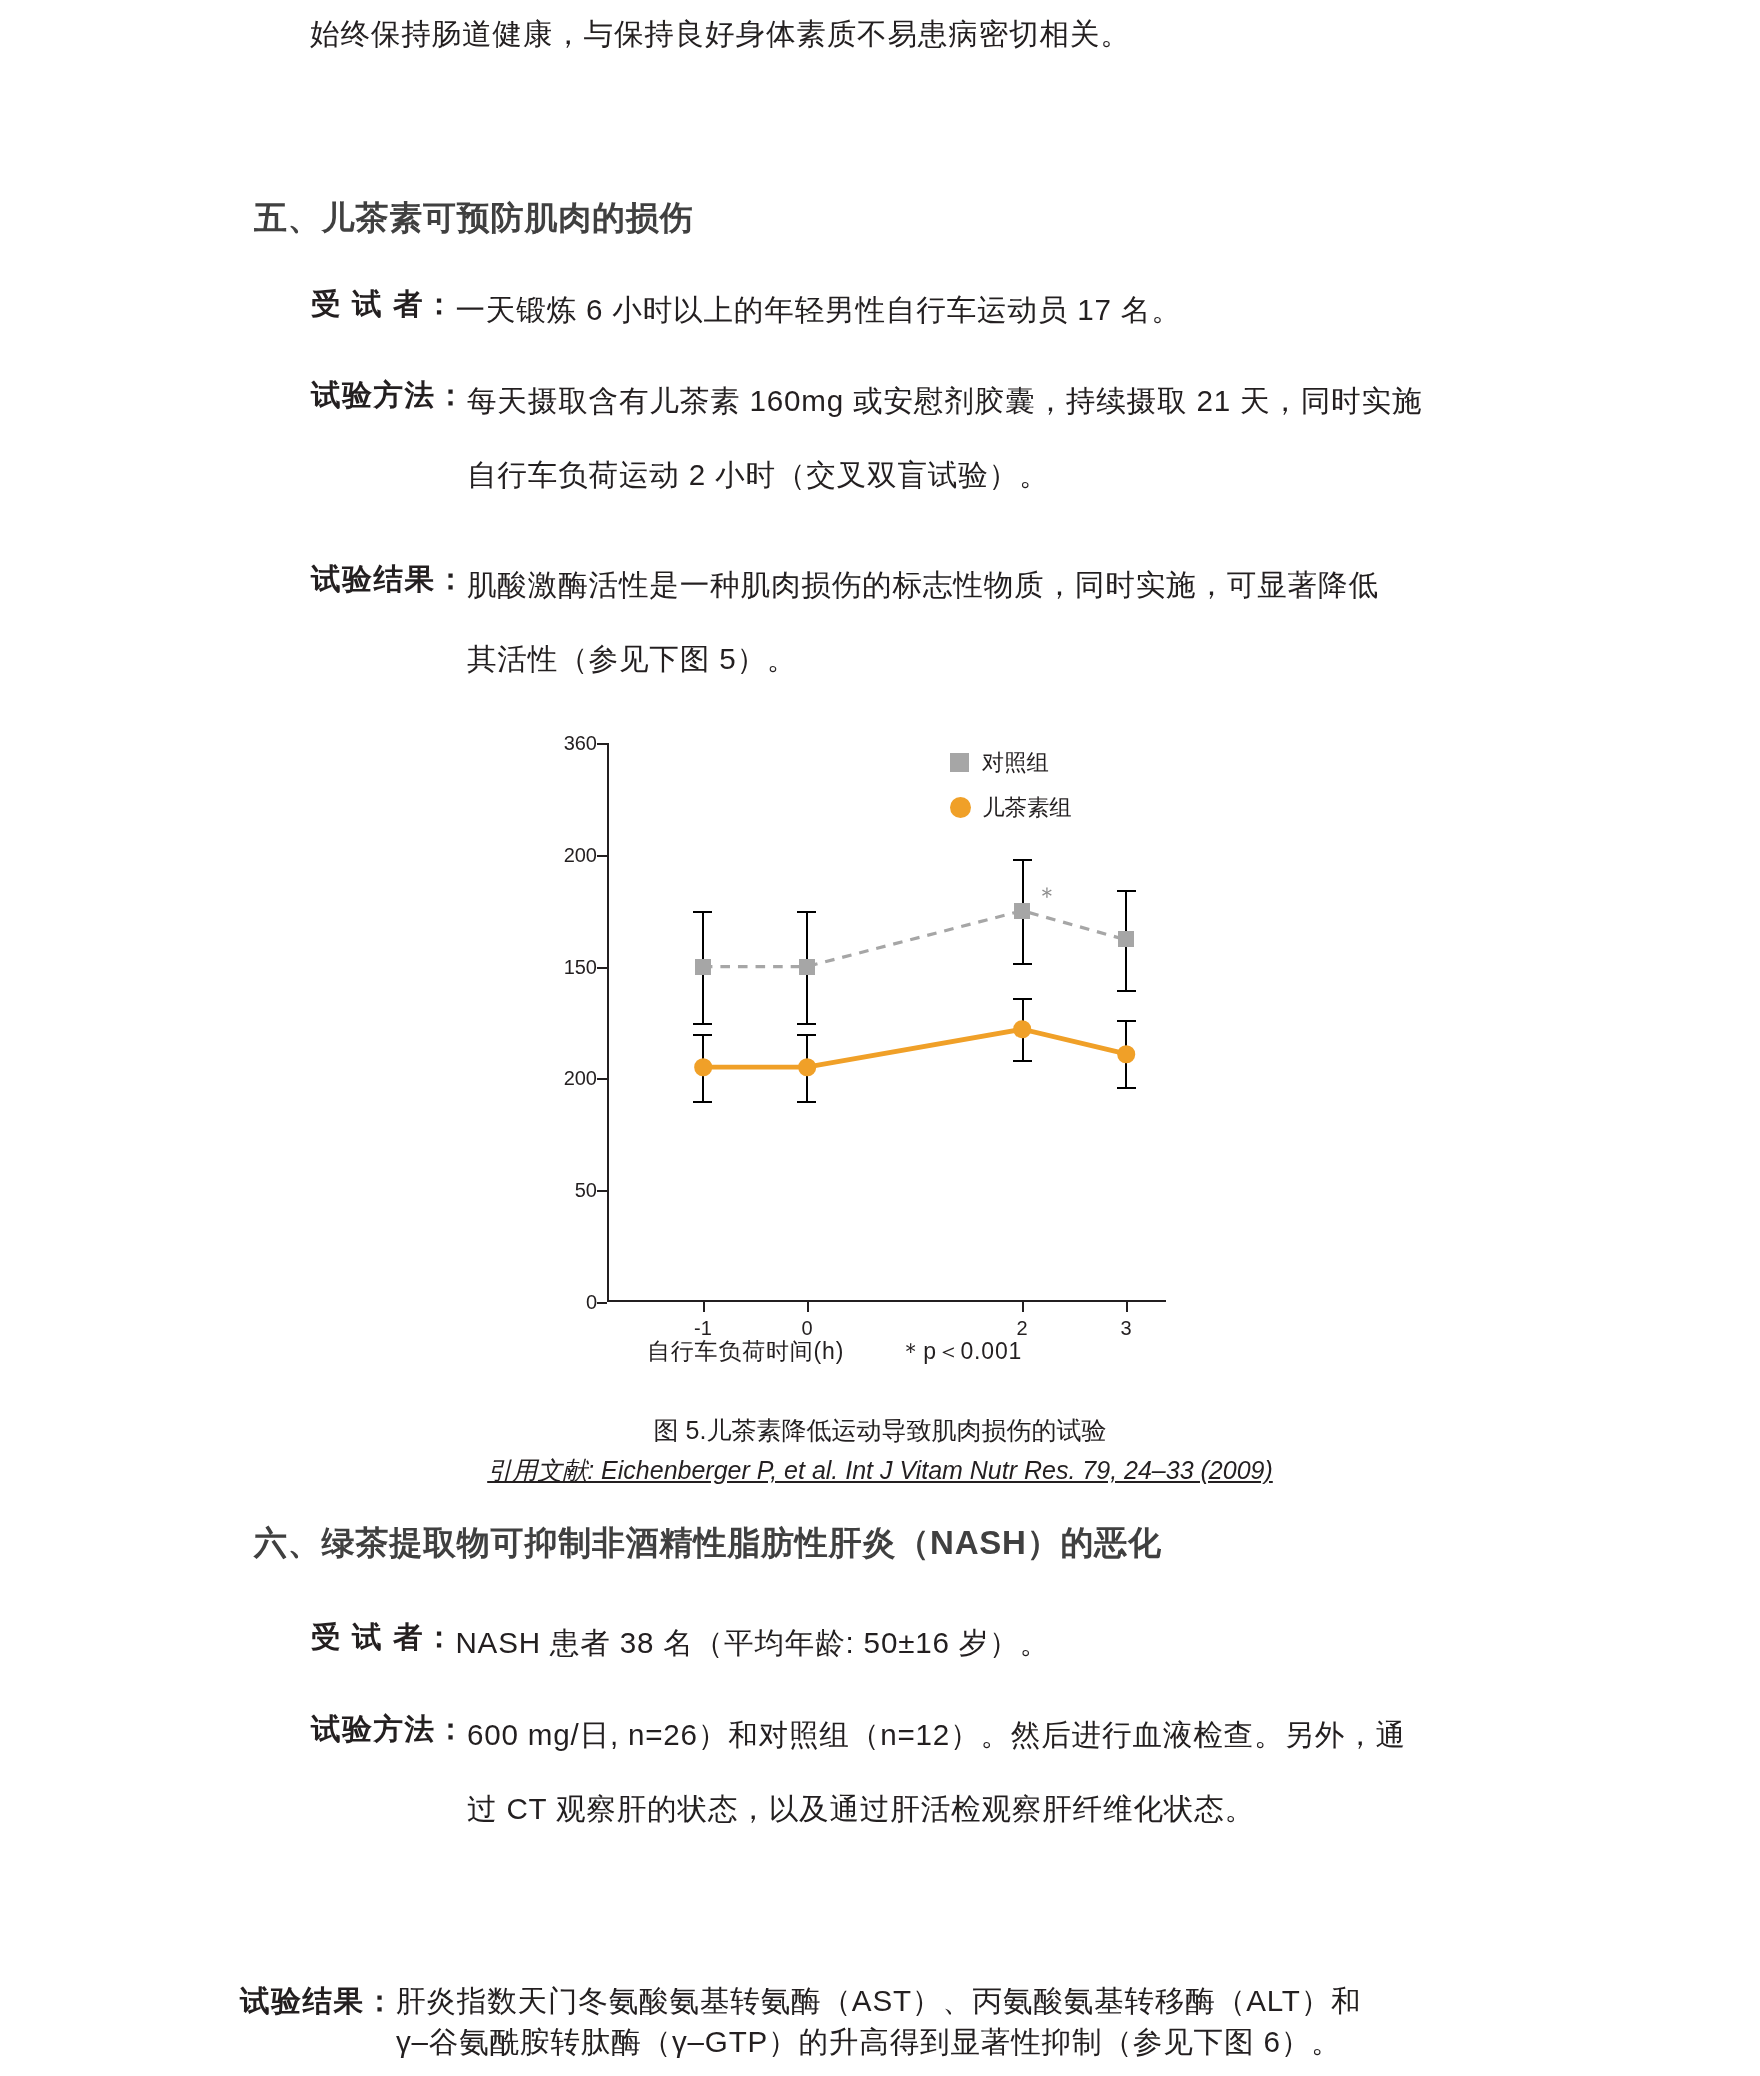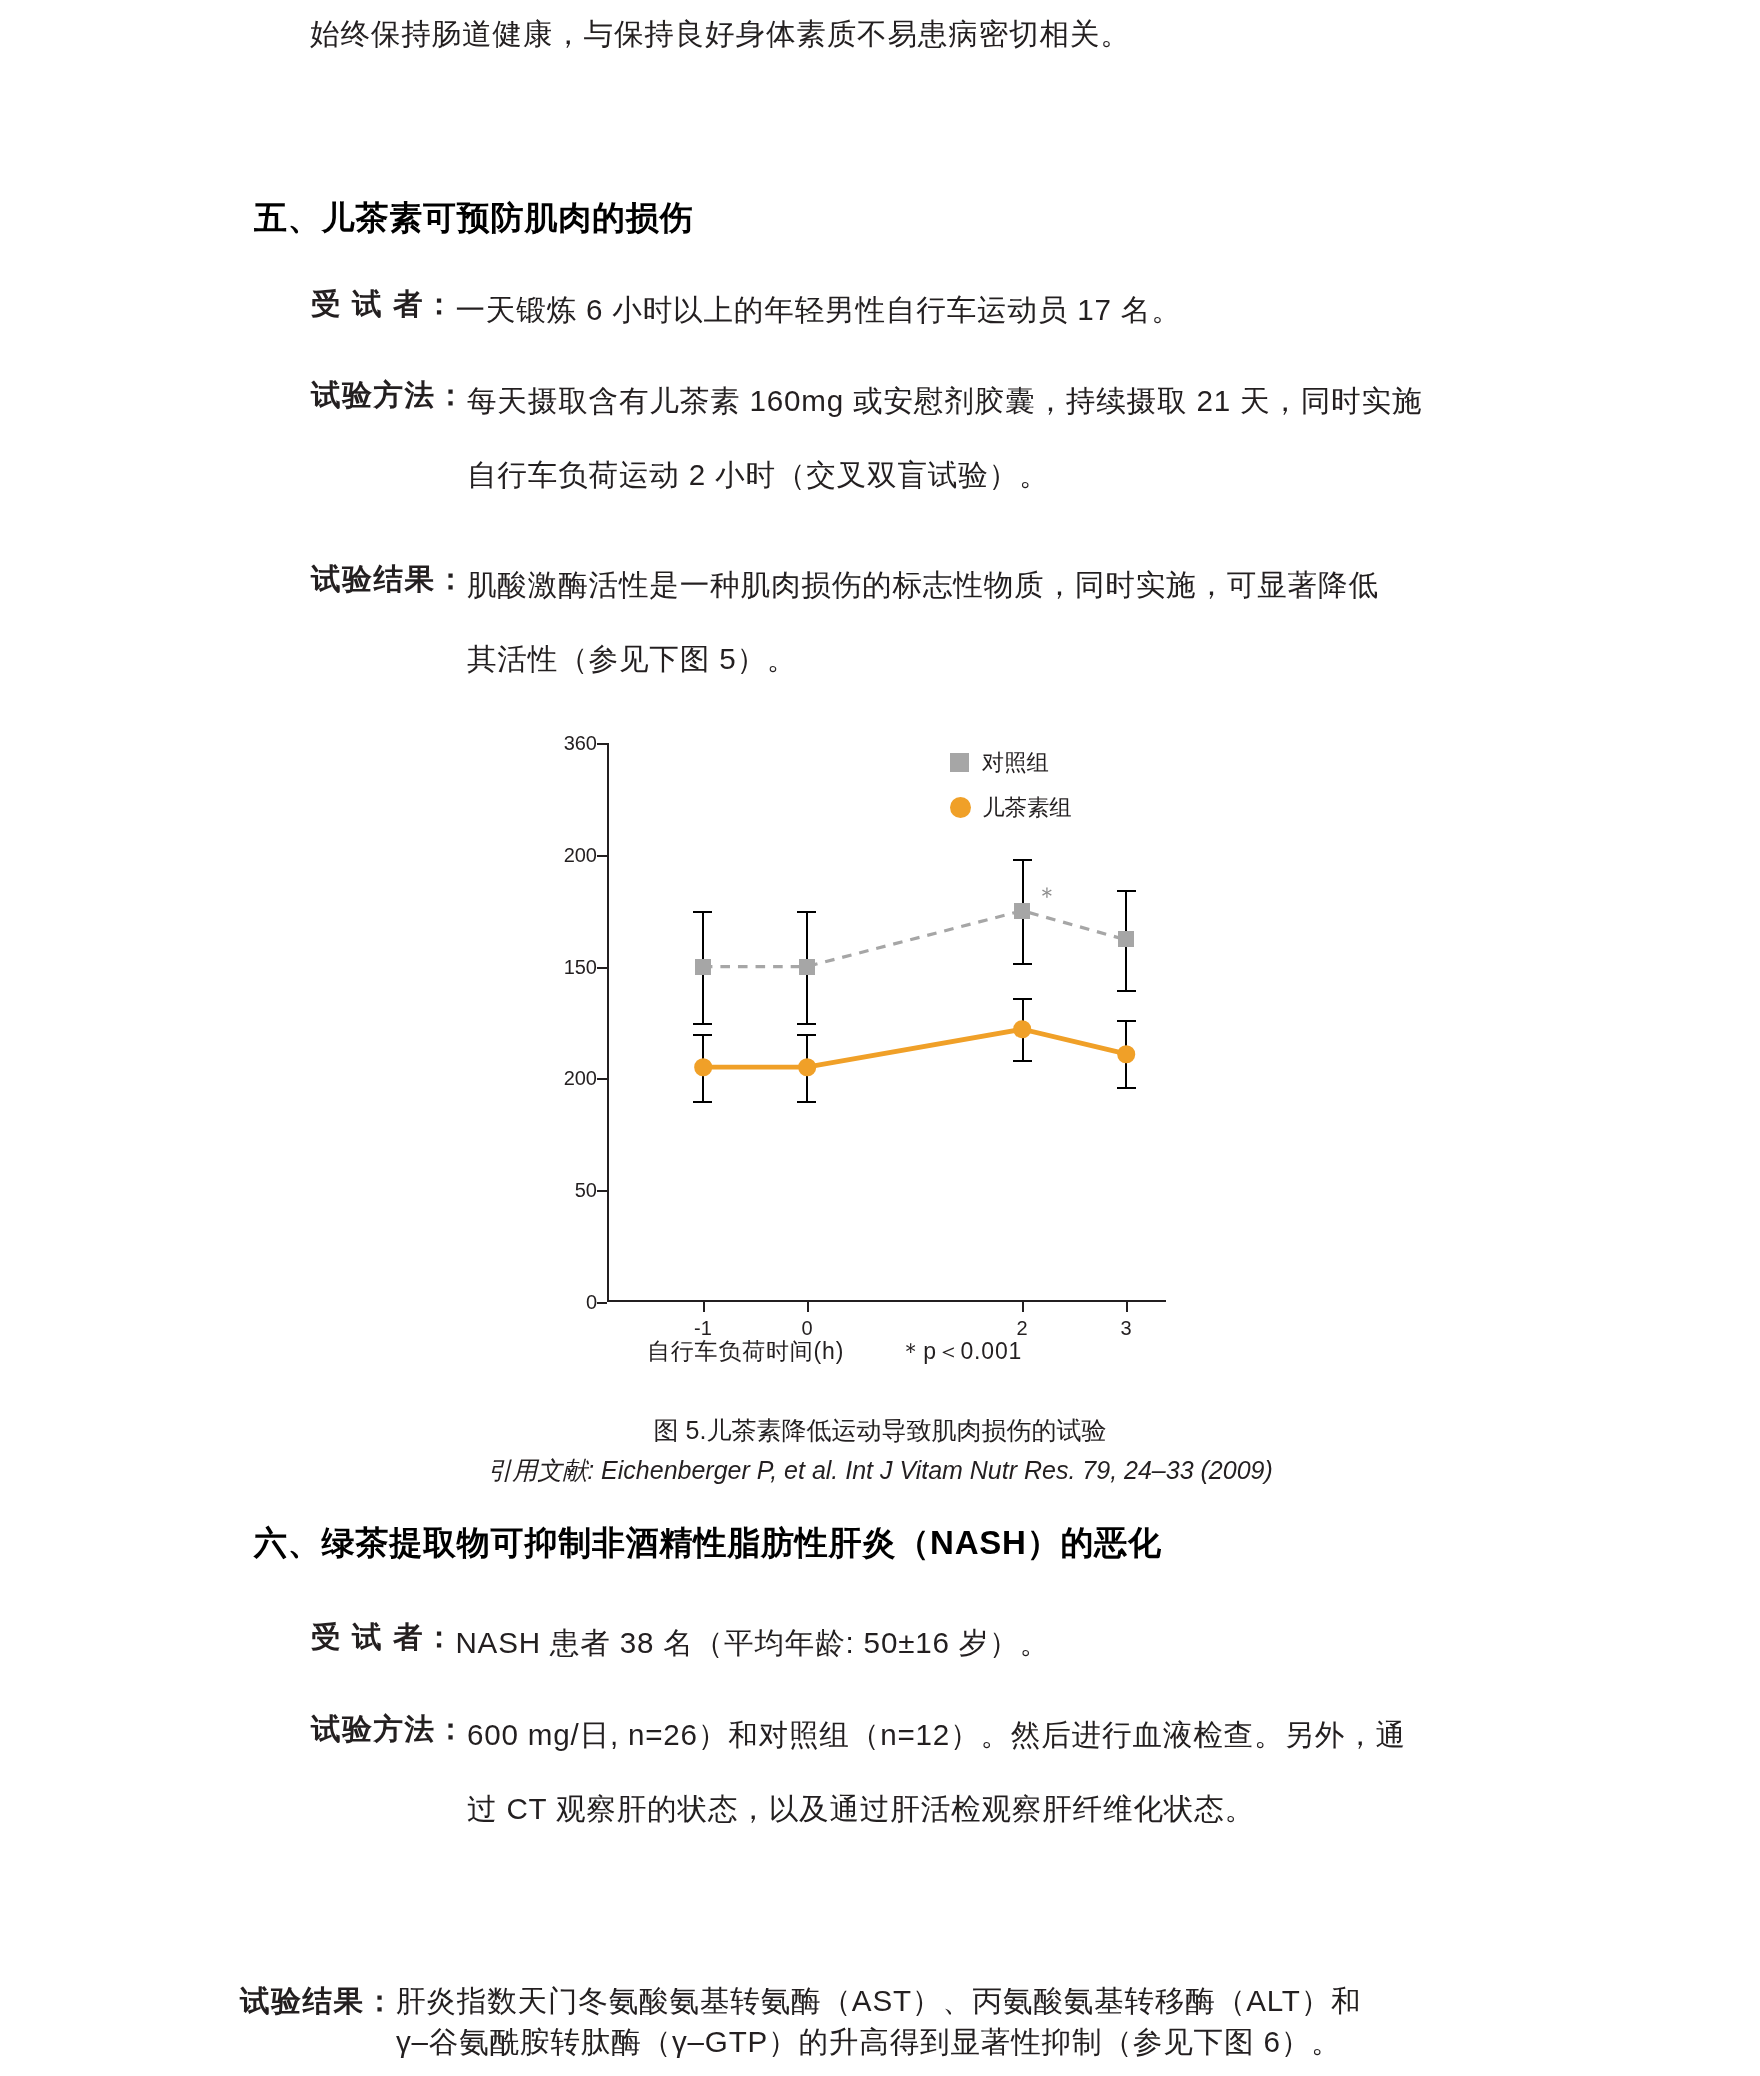--- a/index.html
+++ b/index.html
@@ -27,21 +27,21 @@
     top: 14.4px;
     font-size: 29.6px;
     letter-spacing: 0.8px;
     color: #231f20;
   }
 
   .section-head {
     position: absolute;
     font-size: 33px;
     font-weight: bold;
-    color: #000000;
+    color: #404040;
     letter-spacing: 0.8px;
   }
   #sec5-head { left: 254px; top: 196px; }
   #sec6-head { left: 254px; top: 1521px; }
 
   .row {
     position: absolute;
     display: flex;
     align-items: flex-start;
     font-size: 29.6px;
@@ -197,20 +197,21 @@
     position: absolute;
     left: 0; right: 0;
     text-align: center;
     font-size: 25px;
   }
   #fig-title { top: 1414px; }
   #fig-ref {
     top: 1454px;
     font-style: italic;
     font-size: 25px;
+    text-decoration: underline;
   }
 </style>
 </head>
 <body>
 
 <div class="page">
 
   <div class="intro-line">始终保持肠道健康，与保持良好身体素质不易患病密切相关。</div>
 
   <div class="section-head" id="sec5-head">五、儿茶素可预防肌肉的损伤</div>

